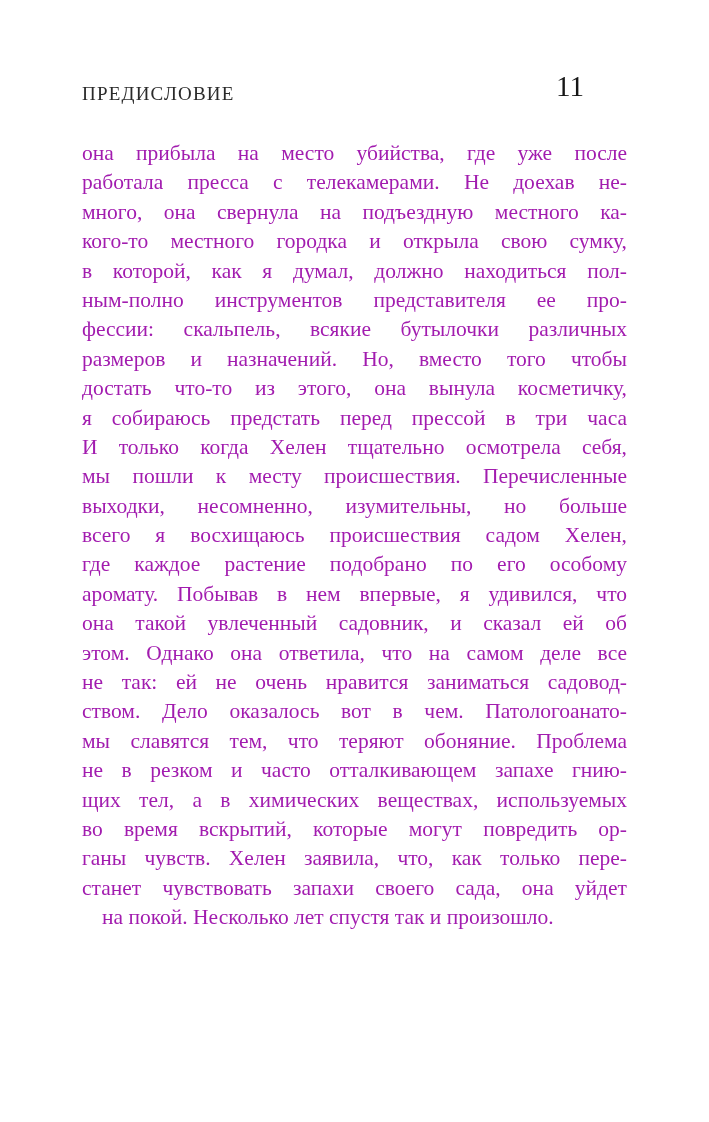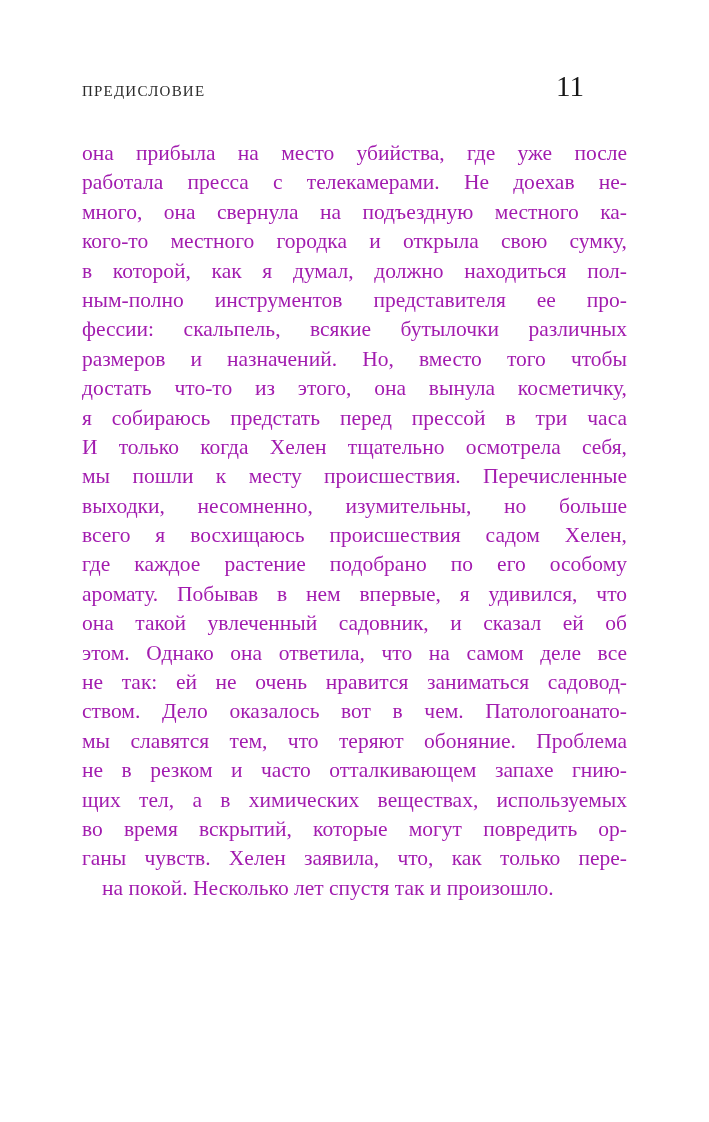--- a/index.html
+++ b/index.html
@@ -13,21 +13,21 @@
     height: 1122px;
     background: #ffffff;
     color: #161616;
     font-family: "Liberation Serif", "DejaVu Serif", serif;
     overflow: hidden;
   }
   .running-header {
     position: absolute;
     top: 83px;
     left: 82px;
-    font-size: 15px;
+    font-size: 19px;
     letter-spacing: 1.2px;
     color: #2a2a2a;
     text-transform: uppercase;
     white-space: nowrap;
     text-align: right;
   }
   .page-number {
     position: absolute;
     top: 72px;
     left: 556px;
@@ -80,15 +80,16 @@
       <div class="text-line">аромату. Побывав в нем впервые, я удивился, что</div>
       <div class="text-line">она такой увлеченный садовник, и сказал ей об</div>
       <div class="text-line">этом. Однако она ответила, что на самом деле все</div>
       <div class="text-line">не так: ей не очень нравится заниматься садовод-</div>
       <div class="text-line">ством. Дело оказалось вот в чем. Патологоанато-</div>
       <div class="text-line">мы славятся тем, что теряют обоняние. Проблема</div>
       <div class="text-line">не в резком и часто отталкивающем запахе гнию-</div>
       <div class="text-line">щих тел, а в химических веществах, используемых</div>
       <div class="text-line">во время вскрытий, которые могут повредить ор-</div>
       <div class="text-line">ганы чувств. Хелен заявила, что, как только пере-</div>
+      <div class="text-line">станет чувствовать запахи своего сада, она уйдет</div>
       <div class="text-line last-line">на покой. Несколько лет спустя так и произошло.</div>
     </div>
 </div>
 
 </body></html>

